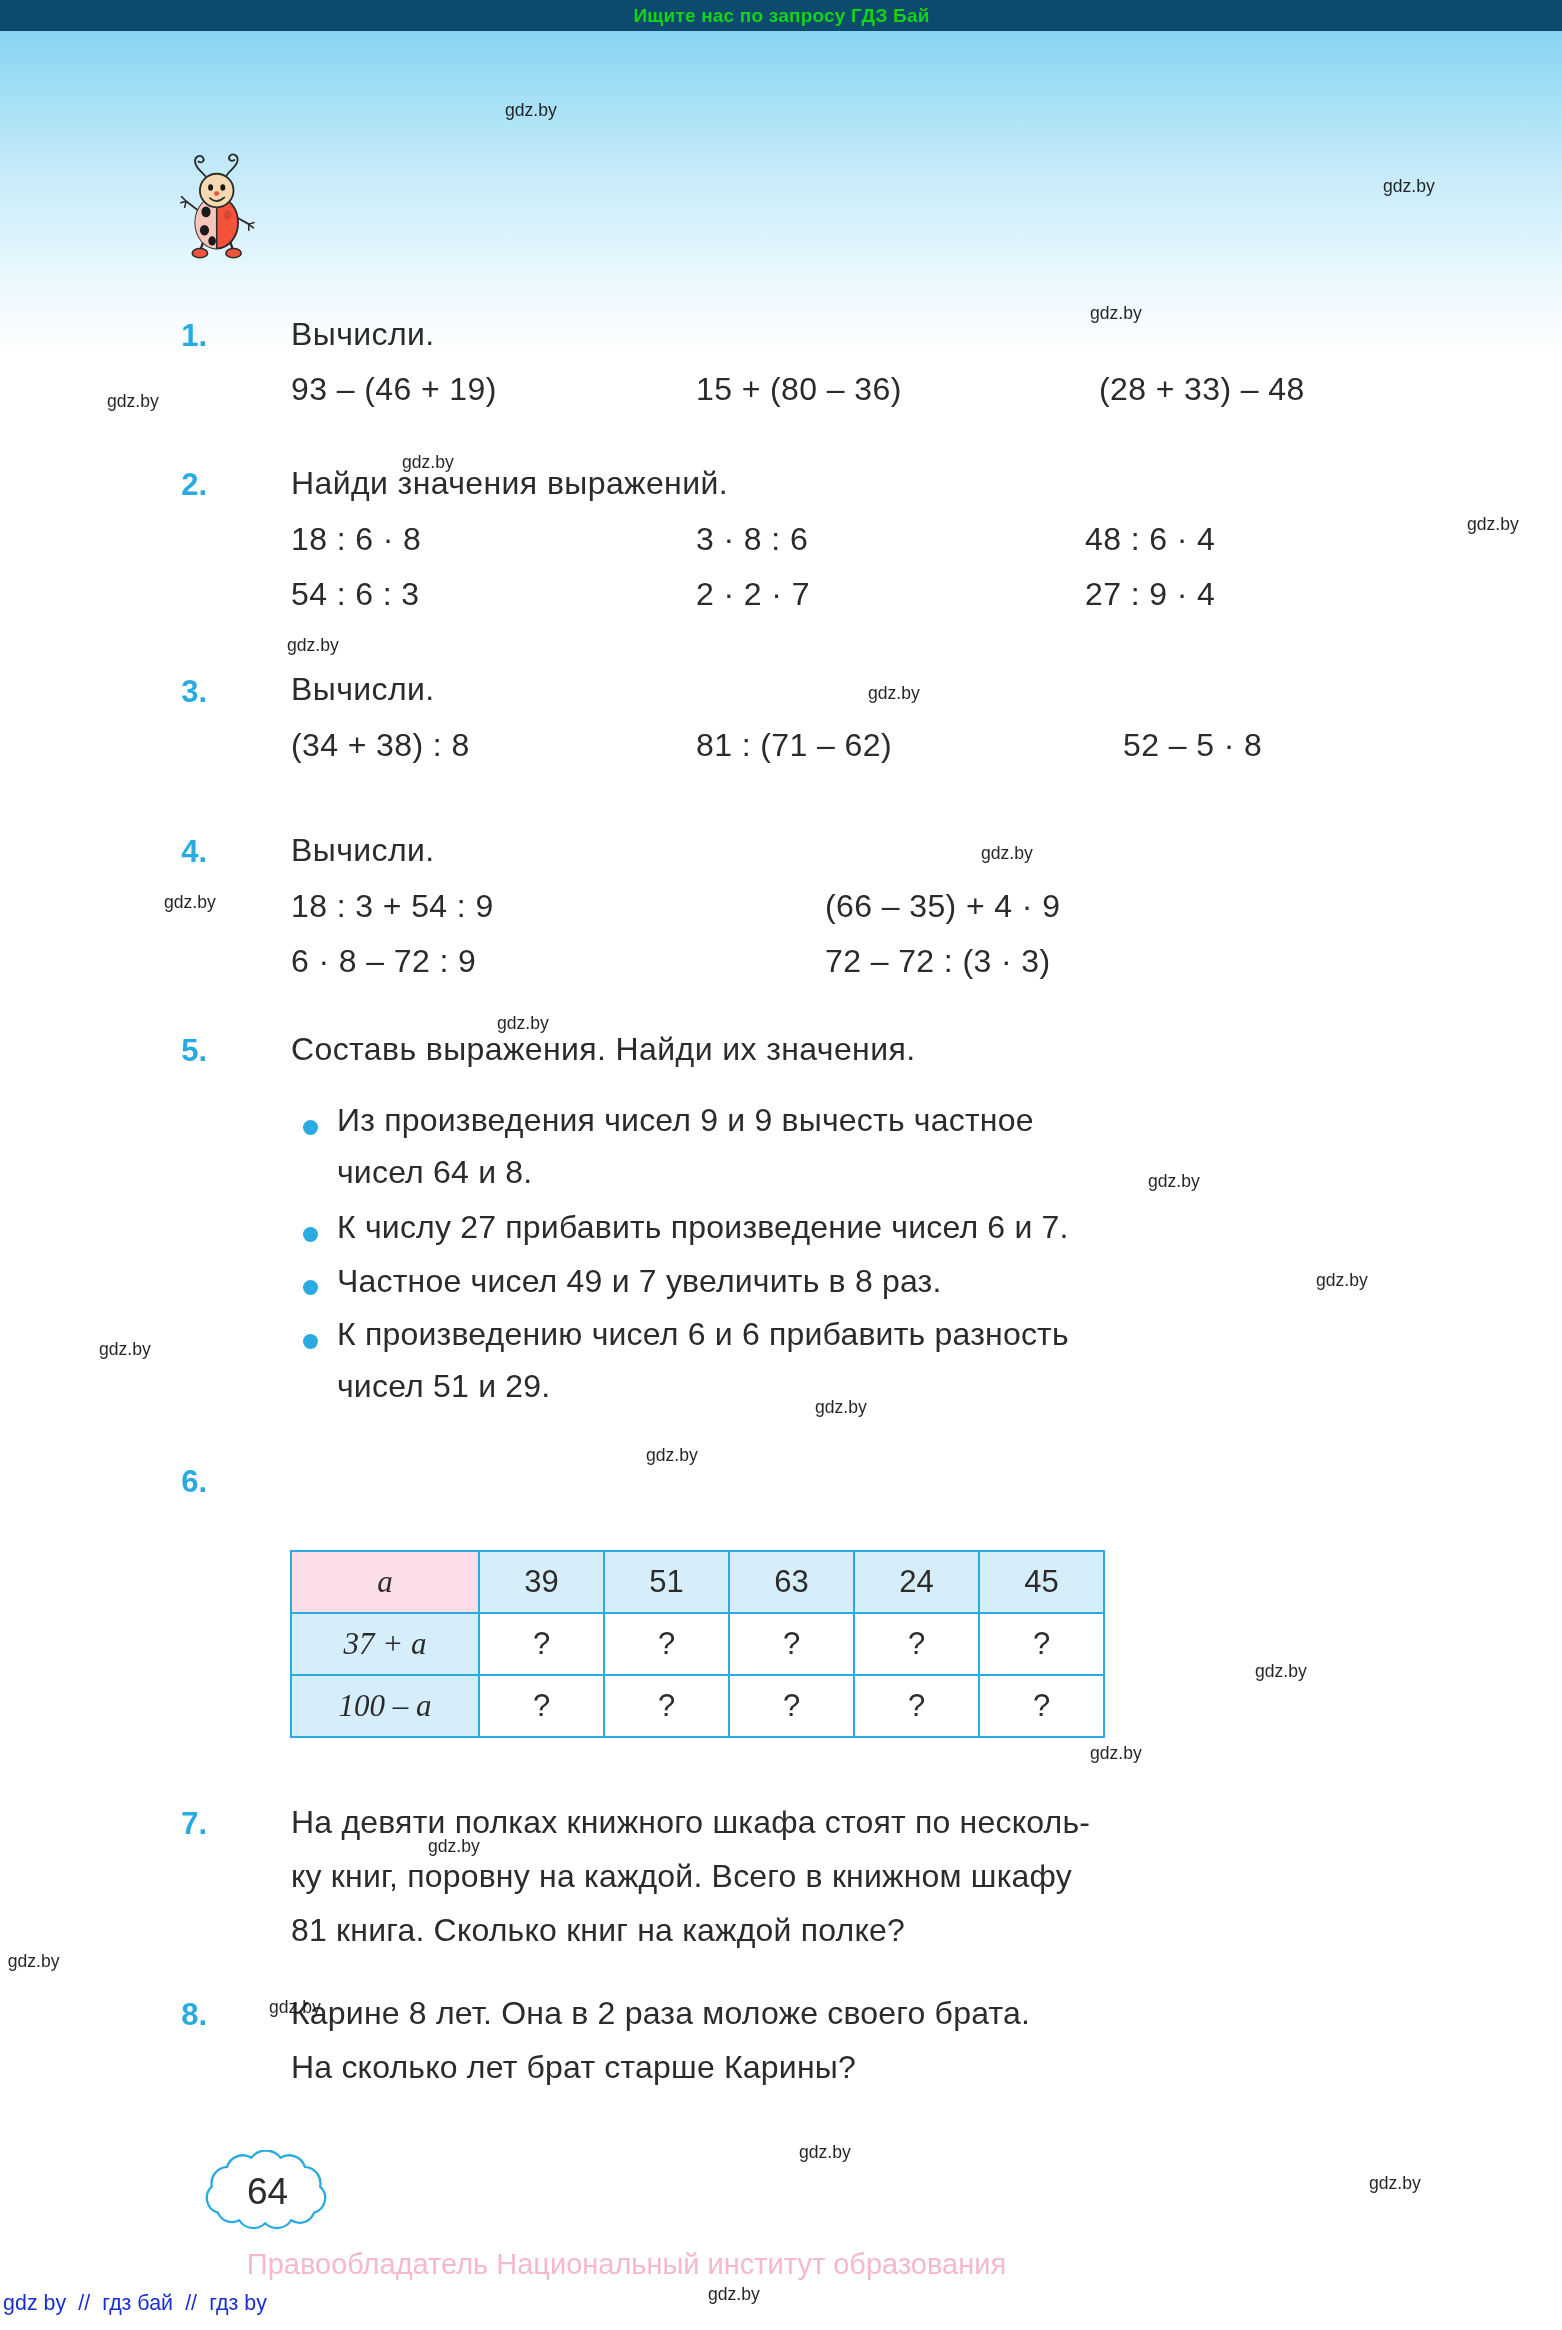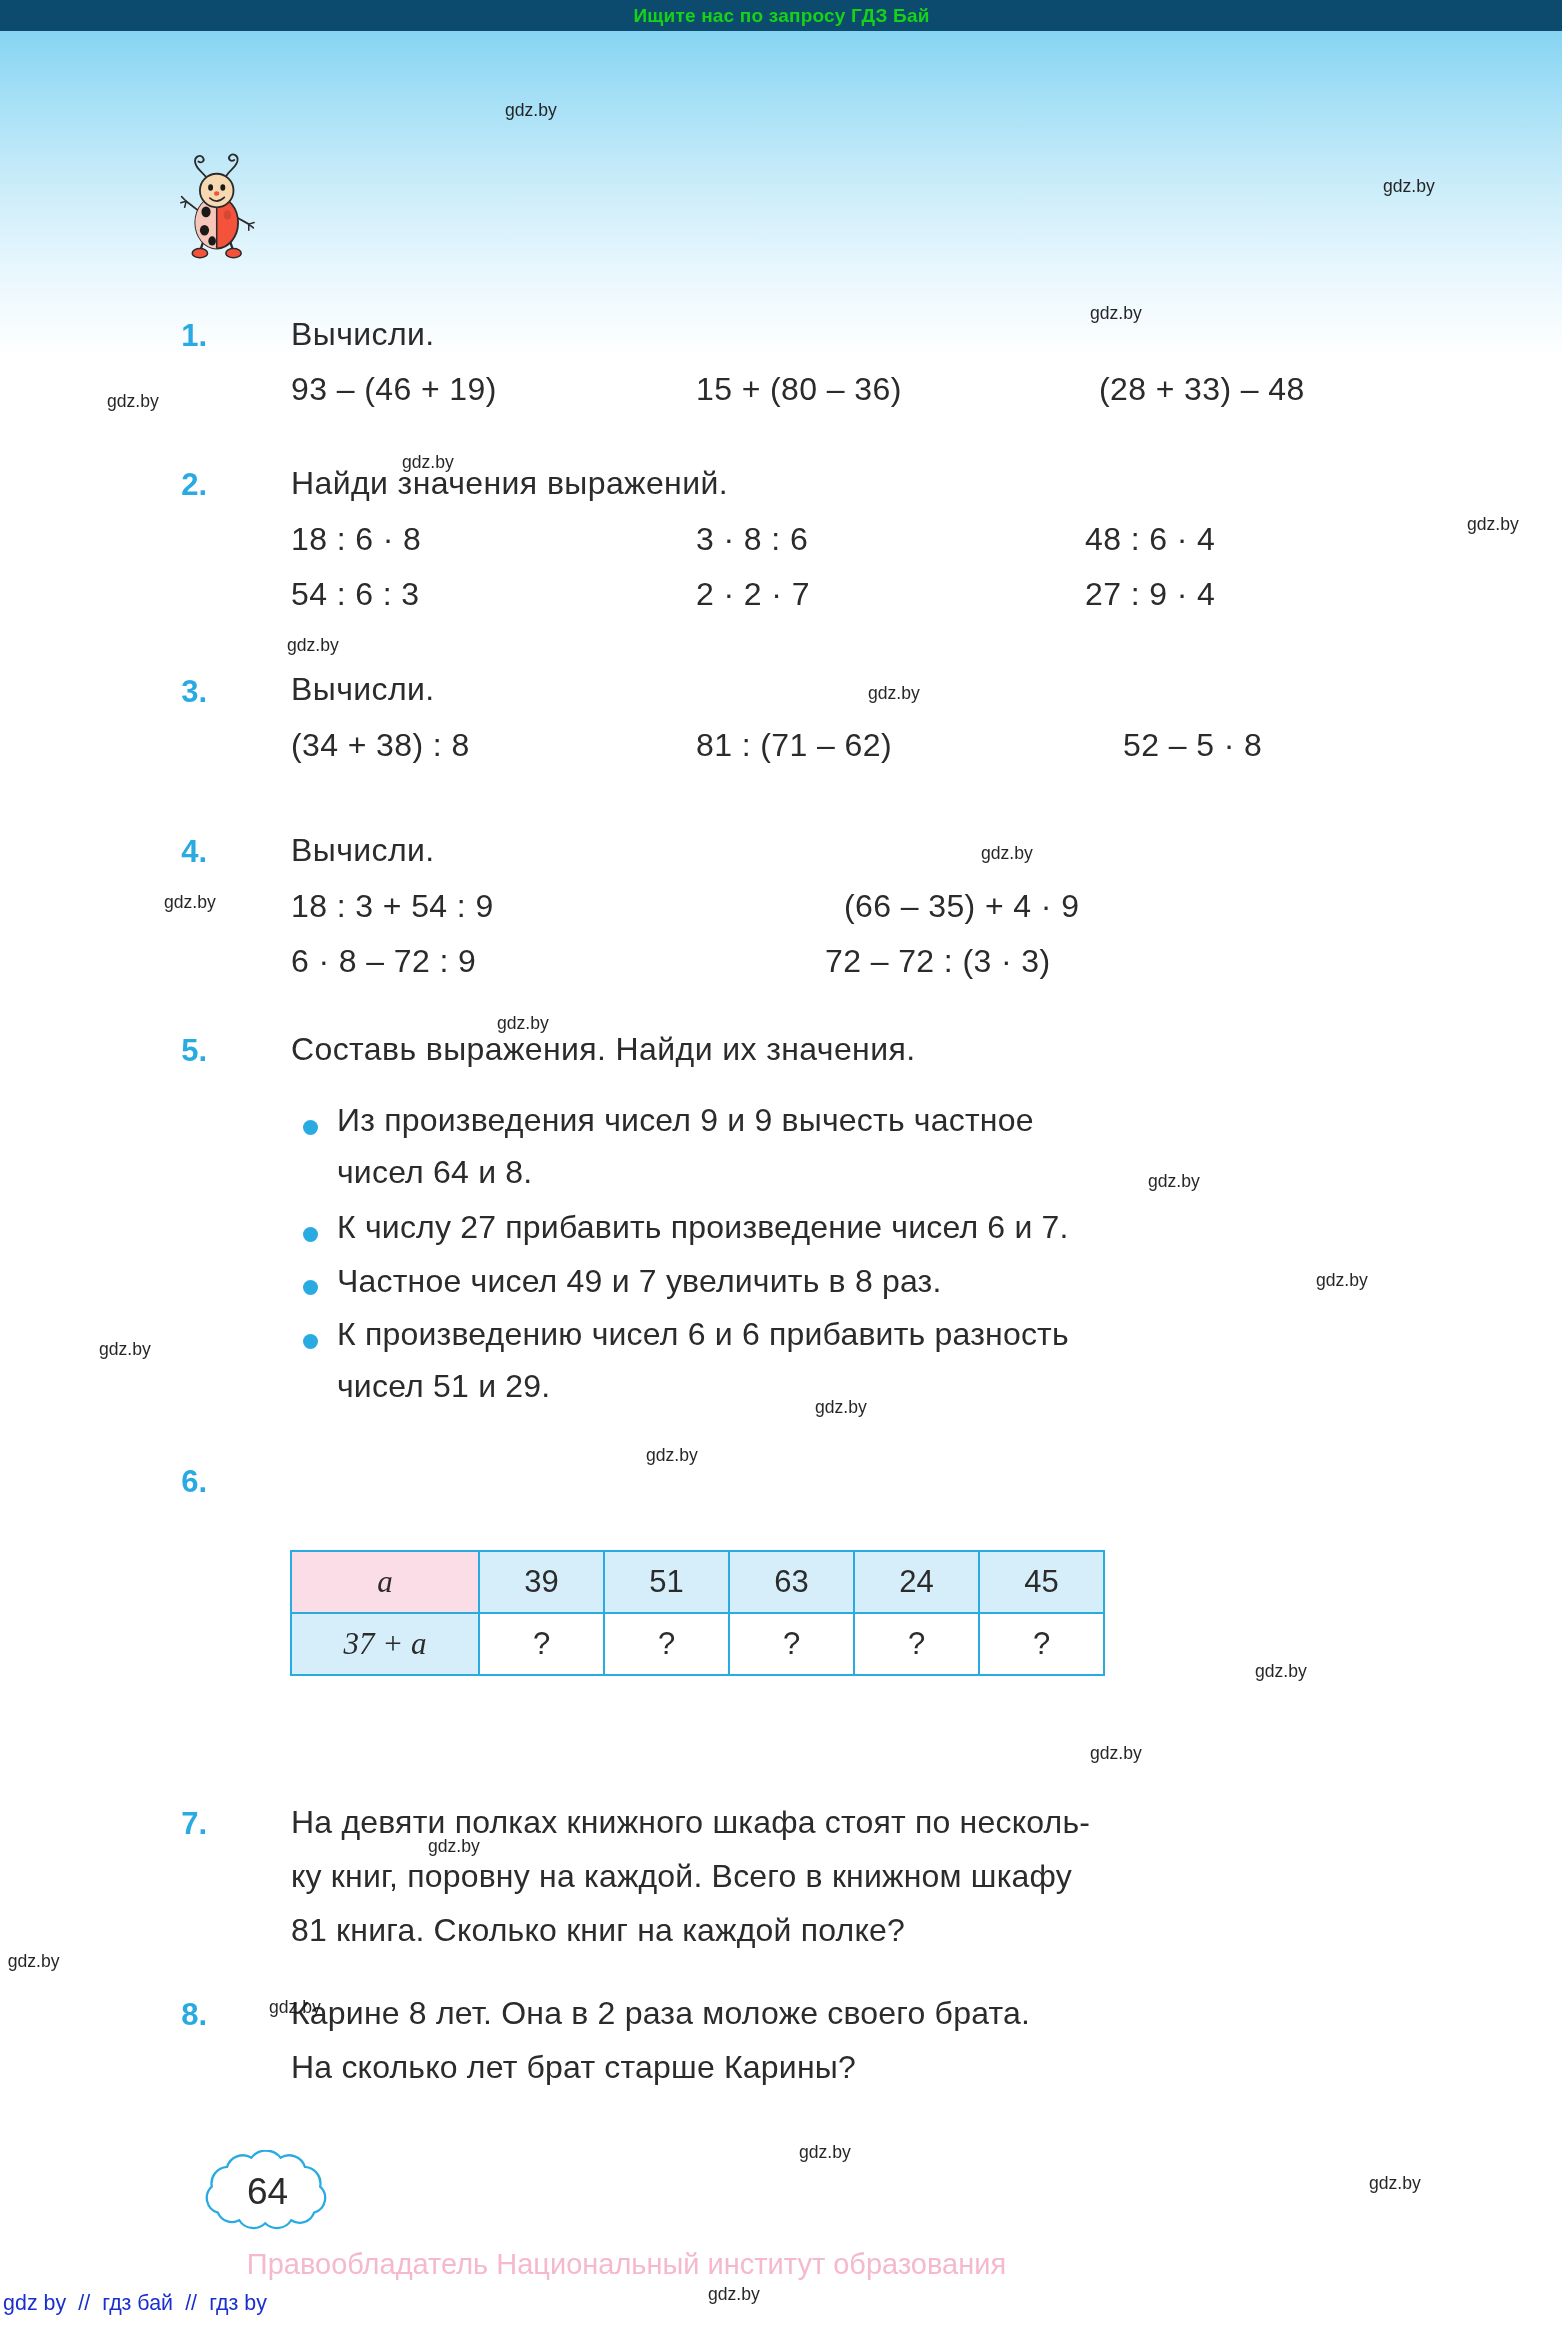--- a/index.html
+++ b/index.html
@@ -177,21 +177,21 @@
 
   <div class="ex-num" style="left:161px; top:643px;">3.</div>
   <div class="ex-title" style="left:291px; top:640px;">Вычисли.</div>
   <div class="expr" style="left:291px; top:696px;">(34 + 38) : 8</div>
   <div class="expr" style="left:696px; top:696px;">81 : (71 – 62)</div>
   <div class="expr" style="left:1123px; top:696px;">52 – 5 · 8</div>
 
   <div class="ex-num" style="left:161px; top:803px;">4.</div>
   <div class="ex-title" style="left:291px; top:801px;">Вычисли.</div>
   <div class="expr" style="left:291px; top:857px;">18 : 3 + 54 : 9</div>
-  <div class="expr" style="left:825px; top:857px;margin-left:19px;">(66 – 35) + 4 · 9</div>
+  <div class="expr" style="left:825px; top:857px;">(66 – 35) + 4 · 9</div>
   <div class="expr" style="left:291px; top:912px;">6 · 8 – 72 : 9</div>
   <div class="expr" style="left:825px; top:912px;">72 – 72 : (3 · 3)</div>
 
   <div class="ex-num" style="left:161px; top:1002px;">5.</div>
   <div class="ex-title" style="left:291px; top:1000px;">Составь выражения. Найди их значения.</div>
 
   <div class="bullet" style="left:303px; top:1089px;"></div>
   <div class="body-line" style="left:337px; top:1071px;">Из  произведения  чисел  9  и  9  вычесть  частное</div>
   <div class="body-line" style="left:337px; top:1123px;">чисел 64 и 8.</div>
 
@@ -212,20 +212,28 @@
       <tr>
         <td class="corner">a</td>
         <td class="headval">39</td>
         <td class="headval">51</td>
         <td class="headval">63</td>
         <td class="headval">24</td>
         <td class="headval">45</td>
       </tr>
       <tr>
         <td class="rowlabel">37 + a</td>
+        <td class="q">?</td>
+        <td class="q">?</td>
+        <td class="q">?</td>
+        <td class="q">?</td>
+        <td class="q">?</td>
+      </tr>
+      <tr>
+        <td class="rowlabel">100 – a</td>
         <td class="q">?</td>
         <td class="q">?</td>
         <td class="q">?</td>
         <td class="q">?</td>
         <td class="q">?</td>
       </tr>
     </tbody>
   </table>
 
   <div class="ex-num" style="left:161px; top:1775px;">7.</div>

